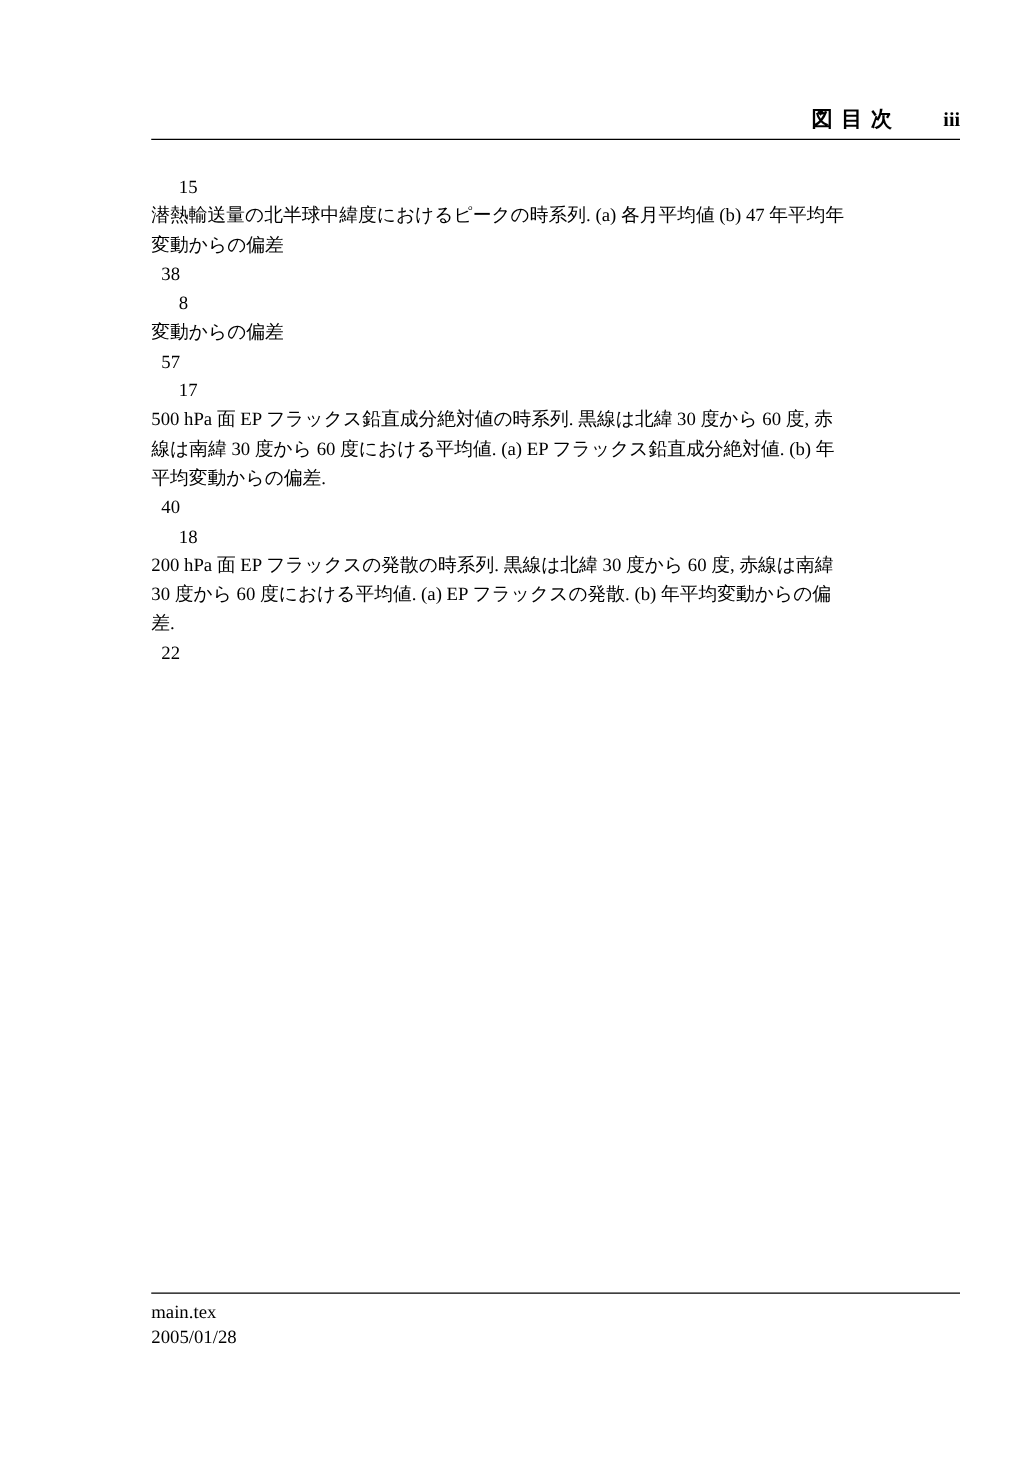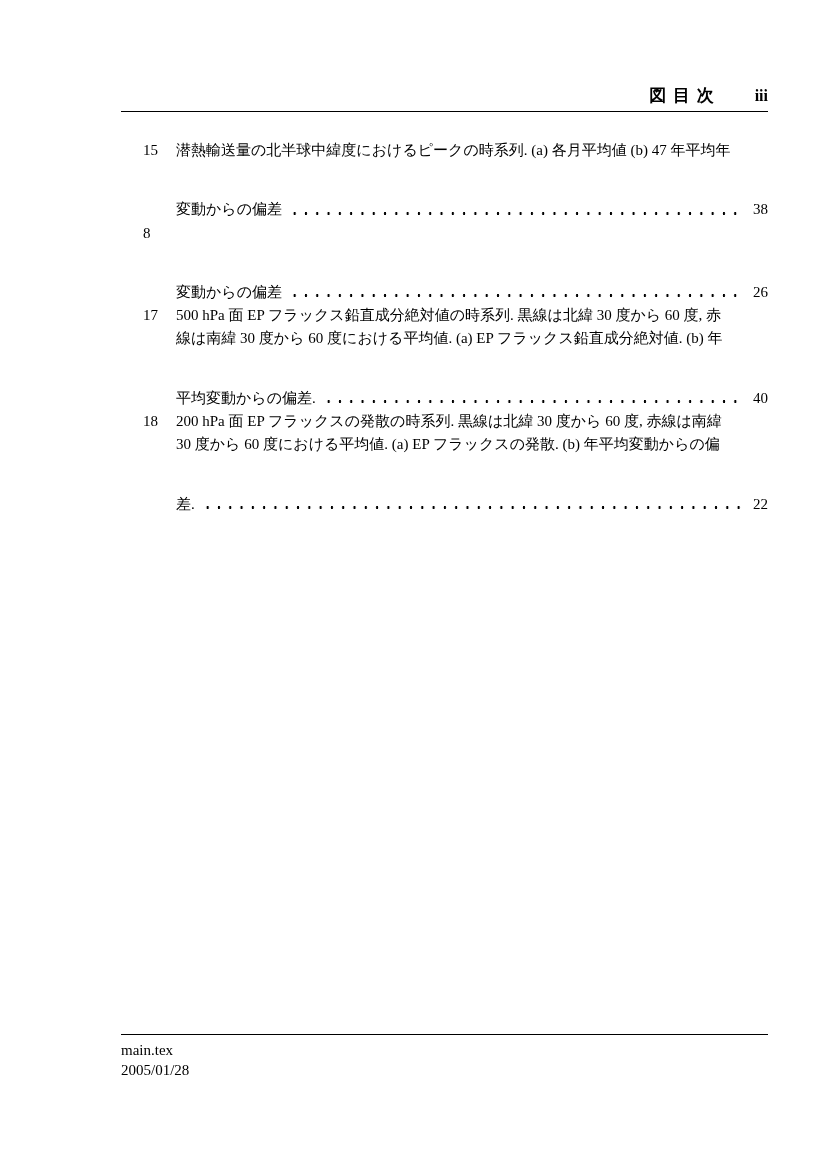--- a/index.html
+++ b/index.html
@@ -53,21 +53,22 @@
   .lof {
     position: absolute;
     left: 121px;
     width: 647px;
     top: 139px;
     font-size: 15px;
     line-height: 23.3px;
   }
   .line {
     display: flex;
-    align-items: flex-end;
+    align-items: flex-start;
+    flex-direction: column;
   }
   .num {
     flex: none;
     width: 55px;
     padding-left: 22px;
     box-sizing: border-box;
   }
   .txt {
     flex: none;
     white-space: pre;
@@ -82,21 +83,20 @@
     margin-right: 4px;
     background-image: radial-gradient(circle, #000 1.15px, transparent 1.45px);
     background-size: 11.3px 3px;
     background-repeat: repeat-x;
     background-position: 0 calc(100% - 7px);
   }
   .pg {
     flex: none;
     min-width: 23px;
     text-align: right;
-    margin-top: 36px;
   }
   
   .footer-rule {
     position: absolute;
     left: 121px;
     width: 647px;
     top: 1034px;
     height: 1.4px;
     background: #000000;
   }
@@ -139,21 +139,21 @@
     </div>
 
     <div class="entry">
       <div class="line">
         <span class="num">8</span>
       </div>
       <div class="line">
         <span class="num"></span>
         <span class="txt">変動からの偏差</span>
         <span class="leader"></span>
-        <span class="pg">26</span>
+        <span class="pg">57</span>
       </div>
     </div>
 
     <div class="entry">
       <div class="line">
         <span class="num">17</span>
         <span class="txt">500 hPa 面 EP フラックス鉛直成分絶対値の時系列. 黒線は北緯 30 度から 60 度, 赤</span>
       </div>
       <div class="line">
         <span class="num"></span>

